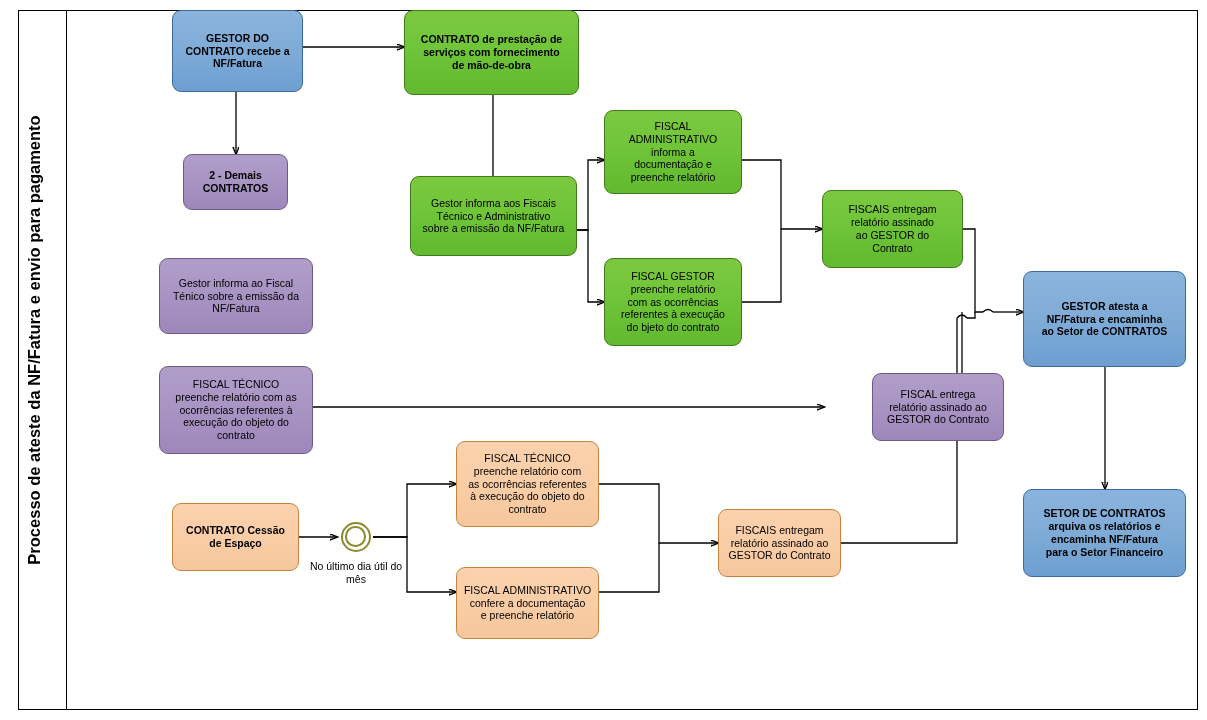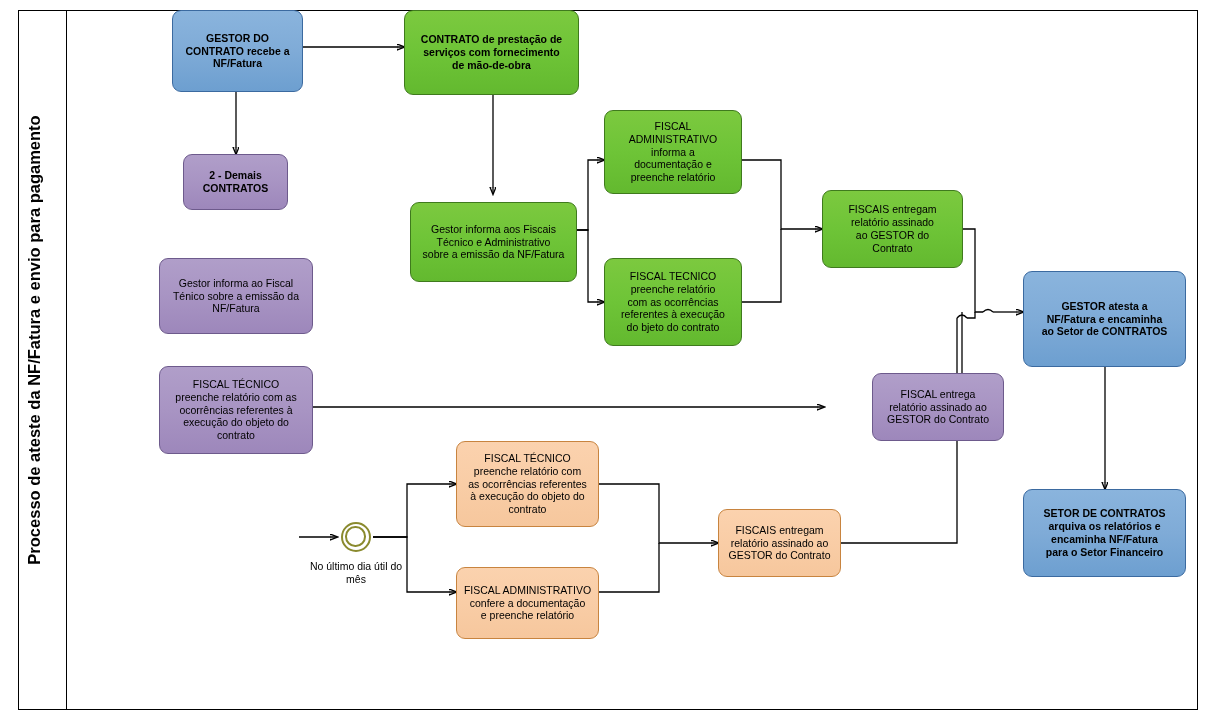--- a/index.html
+++ b/index.html
@@ -145,36 +145,36 @@
     <span class="txt">CONTRATO  de prestação de
 serviços com fornecimento
 de mão-de-obra</span>
   </div>
 
   <div class="node purple bold" style="left:183px;top:154px;width:105px;height:56px;">
     <span class="txt">2 - Demais
 CONTRATOS</span>
   </div>
 
-  <div class="node green" style="left:410px;top:202px;width:167px;height:80px;">
+  <div class="node green" style="left:410px;top:176px;width:167px;height:80px;">
     <span class="txt">Gestor informa aos Fiscais
 Técnico e Administrativo
 sobre a emissão da NF/Fatura</span>
   </div>
 
   <div class="node green" style="left:604px;top:110px;width:138px;height:84px;">
     <span class="txt">FISCAL
 ADMINISTRATIVO
 informa a
 documentação e
 preenche relatório</span>
   </div>
 
   <div class="node green" style="left:604px;top:258px;width:138px;height:88px;">
-    <span class="txt">FISCAL TECNICO
+    <span class="txt">FISCAL GESTOR
 preenche relatório
 com as ocorrências
 referentes à execução
 do bjeto do contrato</span>
   </div>
 
   <div class="node green" style="left:822px;top:190px;width:141px;height:78px;">
     <span class="txt">FISCAIS entregam
 relatório assinado
 ao GESTOR do
@@ -207,20 +207,24 @@
 ao Setor de CONTRATOS</span>
   </div>
 
   <div class="node blue" style="left:1023px;top:489px;width:163px;height:88px;">
     <span class="txt">SETOR DE CONTRATOS
 arquiva os relatórios e
 encaminha NF/Fatura
 para o Setor Financeiro</span>
   </div>
 
+  <div class="node orange bold" style="left:172px;top:503px;width:127px;height:68px;">
+    <span class="txt">CONTRATO Cessão
+de Espaço</span>
+  </div>
 
   <div class="timer-event" style="left:341px;top:522px;"></div>
 
   <div class="edge-label" style="left:304px;top:560px;width:104px;">No último dia
 útil do mês</div>
 
   <div class="node orange" style="left:456px;top:441px;width:143px;height:86px;">
     <span class="txt">FISCAL TÉCNICO
 preenche relatório com
 as ocorrências referentes

